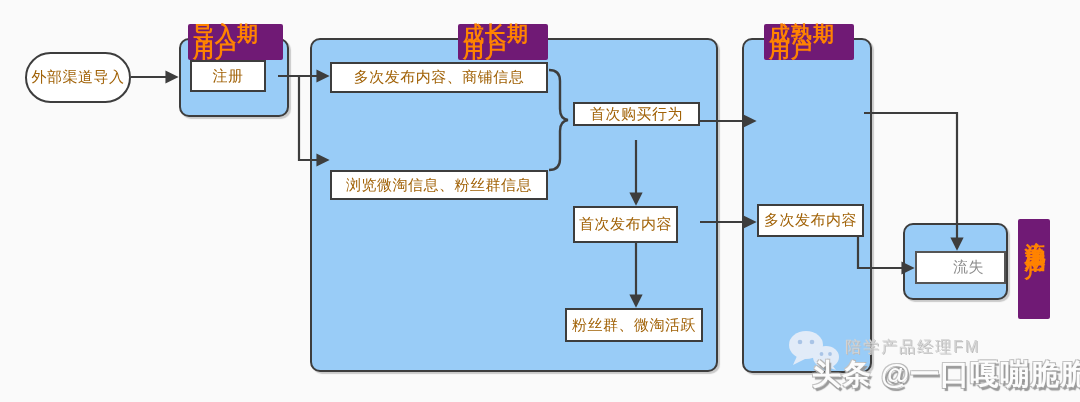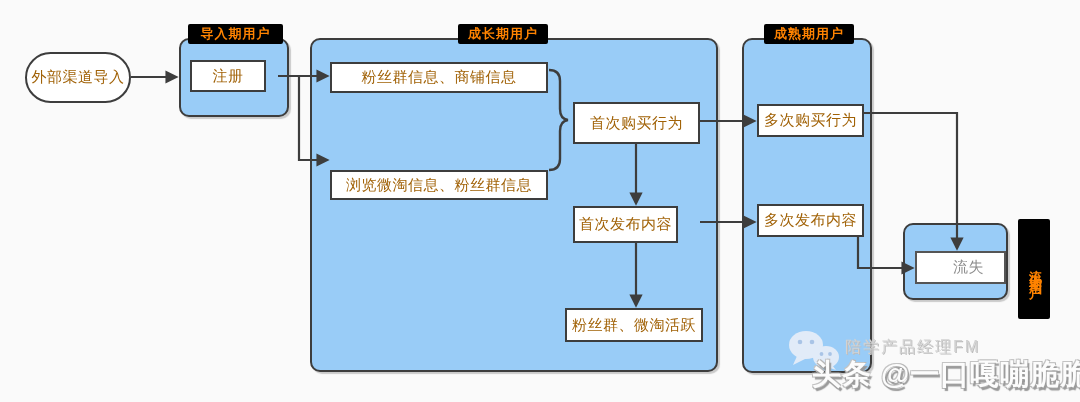--- a/index.html
+++ b/index.html
@@ -42,26 +42,26 @@
   .node.oval {
     border-radius: 26px;
     border-width: 2.5px;
   }
   .node.churn-node {
     border-color: #555;
     color: #8c8c8c;
   }
   .stage-label {
     position: absolute;
-    background: #000000;
+    background: #701a75;
     color: #ff8300;
     font-weight: bold;
-    font-size: 13px;
+    font-size: 21px;
     line-height: 16px;
-    text-align: center;
+    text-align: left;
     padding: 2px 5px;
     border-radius: 2px;
     z-index: 3;
     letter-spacing: 1px;
   }
   .stage-label.vertical {
     writing-mode: vertical-rl;
     text-orientation: upright;
     letter-spacing: 4px;
     padding: 5px 2px;
@@ -97,21 +97,21 @@
 
   
   #src-node      { left: 25px;  top: 52px;  width: 106px; height: 51px; }
   #stage-import  { left: 179px; top: 38px;  width: 110px; height: 79px; }
   #lbl-import    { left: 188px; top: 24px;  width: 95px;  }
   #n-register    { left: 190px; top: 60px;  width: 76px;  height: 32px; border-width: 2.5px; }
   #stage-growth  { left: 310px; top: 38px;  width: 408px; height: 334px; }
   #lbl-growth    { left: 458px; top: 24px;  width: 90px;  }
   #n-browse1     { left: 330px; top: 62px;  width: 218px; height: 31px; }
   #n-browse2     { left: 330px; top: 145px; width: 218px; height: 30px; margin-top: 25px; }
-  #n-buy1        { left: 573px; top: 102px; width: 127px; height: 42px; }
+  #n-buy1        { left: 573px; top: 102px; width: 127px; height: 24px; }
   #n-pub1        { left: 573px; top: 206px; width: 105px; height: 37px; font-family: Liberation Serif, serif; }
   #n-active      { left: 565px; top: 308px; width: 138px; height: 34px; }
   #stage-mature  { left: 742px; top: 38px;  width: 130px; height: 335px; }
   #lbl-mature    { left: 764px; top: 24px;  width: 90px;  }
   #n-buyN        { left: 757px; top: 104px; width: 107px; height: 33px; }
   #n-pubN        { left: 757px; top: 204px; width: 107px; height: 33px; }
   #stage-churn   { left: 903px; top: 223px; width: 105px; height: 77px; }
   #n-churn       { left: 915px; top: 251px; width: 91px;  height: 33px; padding-left: 16px; }
   #lbl-churn     { left: 1018px; top: 219px; width: 32px; height: 100px; }
 </style>
@@ -145,26 +145,25 @@
     </g>
   </svg>
 
   <div class="stage-label" id="lbl-import">导入期用户</div>
   <div class="stage-label" id="lbl-growth">成长期用户</div>
   <div class="stage-label" id="lbl-mature">成熟期用户</div>
   <div class="stage-label vertical" id="lbl-churn">流失期用户</div>
 
   <div class="node oval" id="src-node">外部渠道导入</div>
   <div class="node" id="n-register">注册</div>
-  <div class="node" id="n-browse1">粉丝群信息、商铺信息</div>
+  <div class="node" id="n-browse1">多次发布内容、商铺信息</div>
   <div class="node" id="n-browse2">浏览微淘信息、粉丝群信息</div>
   <div class="node" id="n-buy1">首次购买行为</div>
   <div class="node" id="n-pub1">首次发布内容</div>
   <div class="node" id="n-active">粉丝群、微淘活跃</div>
-  <div class="node" id="n-buyN">多次购买行为</div>
   <div class="node" id="n-pubN">多次发布内容</div>
   <div class="node churn-node" id="n-churn">流失</div>
 
   <svg class="watermark-icon" viewBox="0 0 52 40">
     <g fill="#e1ebf8">
       <ellipse cx="18" cy="15" rx="17" ry="14"></ellipse>
       <polygon points="9,26 5,35 19,28"></polygon>
       <ellipse cx="38" cy="27" rx="13" ry="11"></ellipse>
       <polygon points="44,35 48,40 39,37"></polygon>
     </g>

